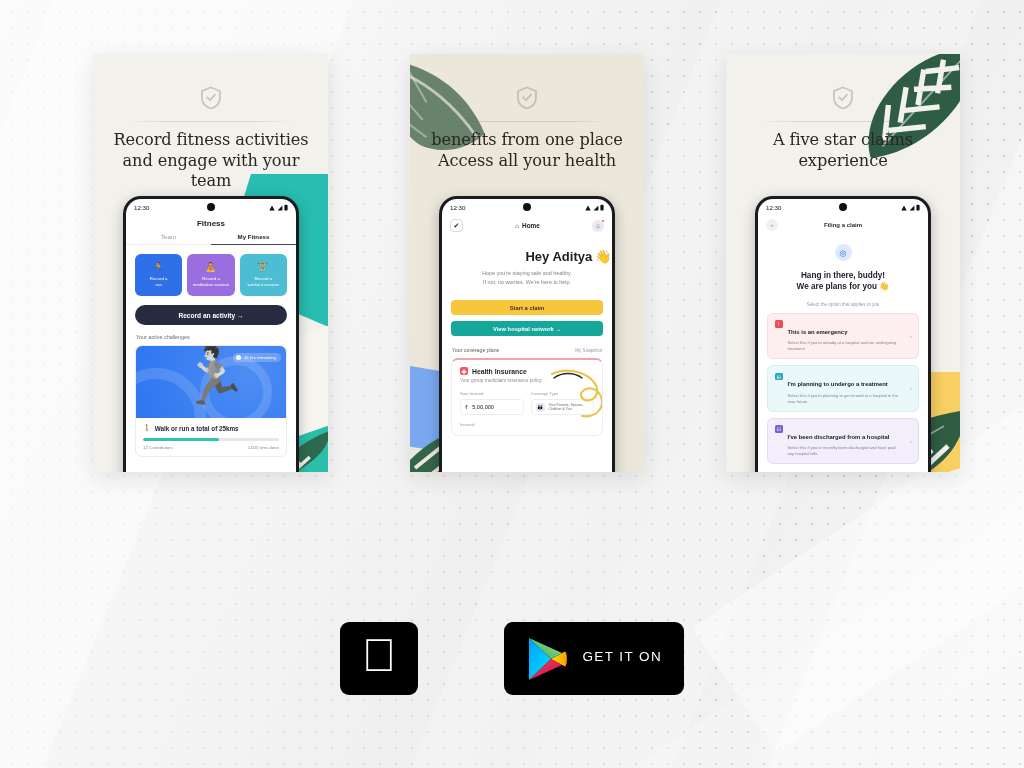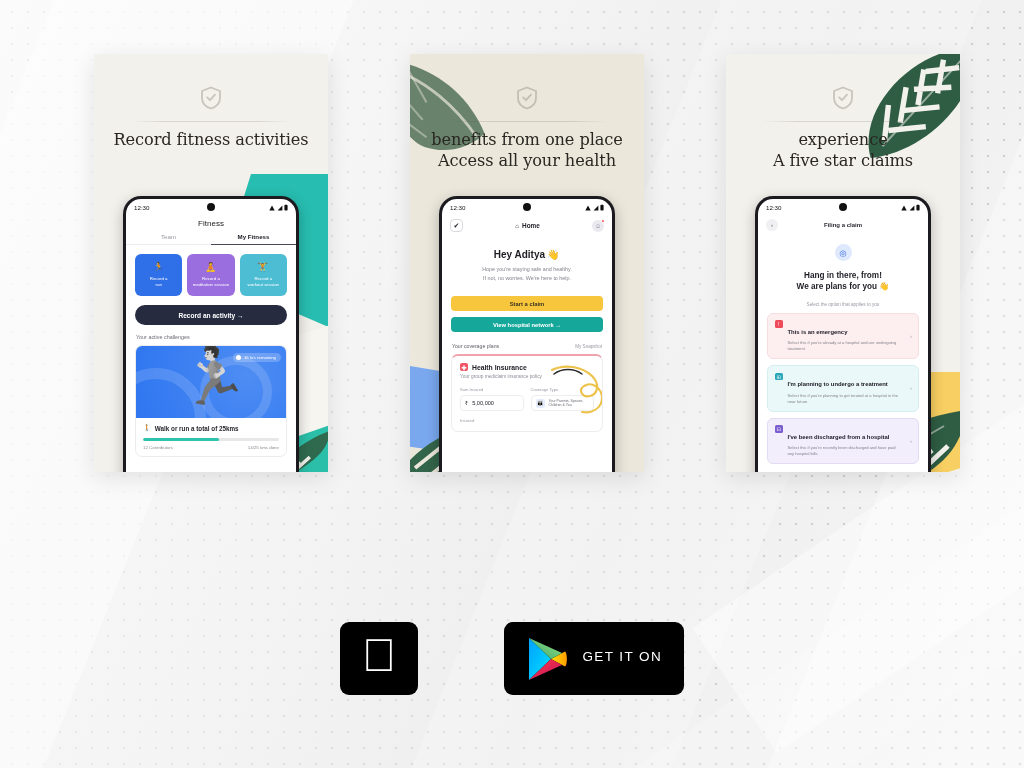--- a/index.html
+++ b/index.html
@@ -123,21 +123,21 @@
     justify-content: space-between; padding: 0 8px;
     font-size: 6.2px; color: #111; position: relative;
   }
   .notch {
     position: absolute; left: 50%; top: 4px; transform: translateX(-50%);
     width: 8px; height: 8px; border-radius: 50%; background: #111;
   }
   .sb-icons { display: flex; gap: 1.5px; align-items: center; }
 
   
-  .p1-title { text-align: center; font-size: 8px; color: #1d1d22; font-weight: 400; padding: 3px 0 5px; }
+  .p1-title { text-align: center; font-size: 8px; color: #1d1d22; font-weight: 700; padding: 3px 0 5px; }
   .p1-tabs { display: flex; font-size: 6.2px; color: #9a9aa2; }
   .p1-tab { flex: 1; text-align: center; padding-bottom: 4px; }
   .p1-tab.active { color: #22222a; font-weight: 600; border-bottom: 1.3px solid #4a4a55; }
   .p1-tab.inactive { border-bottom: 1px solid #ececef; }
   .p1-cards { display: flex; gap: 5px; padding: 9px 9px 0; }
   .mini-card {
     flex: 1; height: 42px; border-radius: 6px;
     display: flex; flex-direction: column; align-items: center; justify-content: center;
     color: #fff; text-align: center; font-size: 4.4px; line-height: 1.28;
     padding: 3px; gap: 4px;
@@ -186,21 +186,21 @@
   .p2-shield {
     width: 13px; height: 13px; border-radius: 4px; border: 1px solid #d9d9de;
     display: flex; align-items: center; justify-content: center; font-size: 7px; color: #1f1f28;
   }
   .p2-home { font-size: 6.4px; color: #22222b; font-weight: 600; display: flex; align-items: center; gap: 3px; }
   .p2-avatar {
     width: 12px; height: 12px; border-radius: 50%; background: #e9e9ef;
     position: relative; display:flex; align-items:center; justify-content:center; font-size: 6px; color:#7d7d89;
   }
   .p2-badge { position: absolute; right: -1px; top: -1px; width: 4px; height: 4px; border-radius: 50%; background: #ef4a5a; border: 0.8px solid #fff; }
-  .p2-hey { text-align: center; font-size: 10px; font-weight: 700; color: #1d1d25; padding-top: 10px; }
+  .p2-hey { text-align: right; font-size: 13px; font-weight: 700; color: #1d1d25; padding-top: 10px; }
   .p2-sub { text-align: center; font-size: 5.4px; color: #84848e; line-height: 1.6; padding: 5px 16px 0; }
   .p2-btn {
     margin: 0 9px; height: 15px; border-radius: 4px;
     display: flex; align-items: center; justify-content: center;
     font-size: 5.8px; font-weight: 600;
   }
   .p2-btn.primary { background: #f7c63d; color: #3a3320; margin-top: 14px; }
   .p2-btn.secondary { background: #16a79b; color: #ffffff; margin-top: 6px; }
   .p2-secrow {
     display: flex; justify-content: space-between; align-items: center;
@@ -282,20 +282,21 @@
 
     <div class="card-logo">
       <svg width="22" height="24" viewBox="0 0 22 24">
         <path d="M11 1.5 L20 5 V12 C20 17.5 15.8 21 11 22.5 C6.2 21 2 17.5 2 12 V5 Z" fill="none" stroke="#c9c5bd" stroke-width="1.8"></path>
         <path d="M7.2 11.4 L10 14.2 L15 8.6" fill="none" stroke="#c9c5bd" stroke-width="1.8" stroke-linecap="round" stroke-linejoin="round"></path>
       </svg>
     </div>
     <div class="card-rule"></div>
     <div class="card-head">
       <div>Record fitness activities</div>
+      <div>and engage with your team</div>
     </div>
 
     <div class="phone">
       <div class="phone-screen">
         <div class="statusbar">
           <span>12:30</span>
           <span class="notch"></span>
           <span class="sb-icons">
             <svg width="6" height="6" viewBox="0 0 10 10">
                 <path d="M5 1 L9.5 9 L0.5 9 Z" fill="#111"></path>
@@ -476,22 +477,22 @@
     </svg>
 
     <div class="card-logo">
       <svg width="22" height="24" viewBox="0 0 22 24">
         <path d="M11 1.5 L20 5 V12 C20 17.5 15.8 21 11 22.5 C6.2 21 2 17.5 2 12 V5 Z" fill="none" stroke="#c9c5bd" stroke-width="1.8"></path>
         <path d="M7.2 11.4 L10 14.2 L15 8.6" fill="none" stroke="#c9c5bd" stroke-width="1.8" stroke-linecap="round" stroke-linejoin="round"></path>
       </svg>
     </div>
     <div class="card-rule"></div>
     <div class="card-head">
+      <div>A five star claims</div>
       <div>experience</div>
-      <div>A five star claims</div>
     </div>
 
     <div class="phone">
       <div class="phone-screen">
         <div class="statusbar">
           <span>12:30</span>
           <span class="notch"></span>
           <span class="sb-icons">
             <svg width="6" height="6" viewBox="0 0 10 10">
                 <path d="M5 1 L9.5 9 L0.5 9 Z" fill="#111"></path>
@@ -505,21 +506,21 @@
           </span>
         </div>
 
         <div class="p3-top">
           <span class="p3-back">‹</span>
           <span class="p3-ttl">Filing a claim</span>
         </div>
 
         <div class="p3-icon">◎</div>
         <div class="p3-head">
-          <div>Hang in there, from!</div>
+          <div>Hang in there, buddy!</div>
           <div>We are plans for you 👋</div>
         </div>
         <div class="p3-select">Select the option that applies to you</div>
 
         <div class="opt opt-1">
           <span class="opt-ico" style="background:#ef4a5a">!</span>
           <span class="opt-body">
             <span class="opt-t">This is an emergency</span>
             <span class="opt-d" style="display:block">Select this if you're already at a hospital and are undergoing treatment</span>
           </span>

